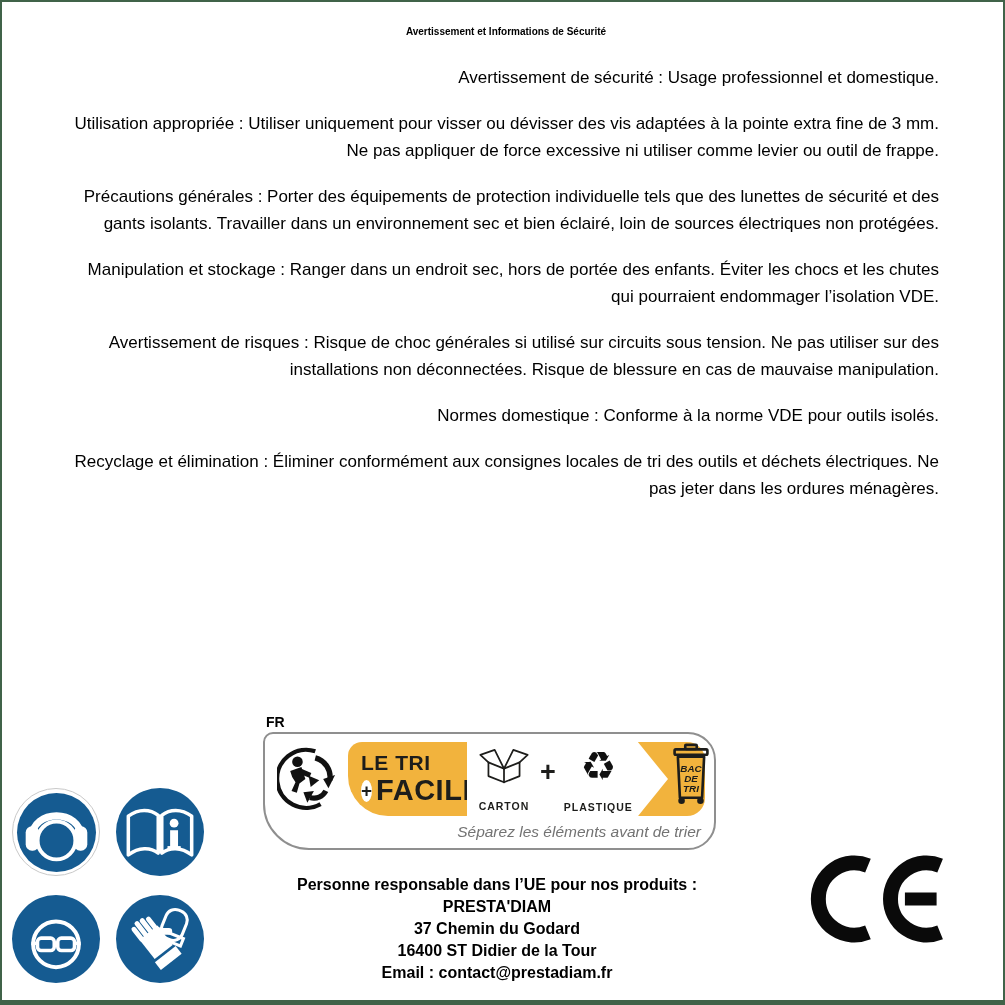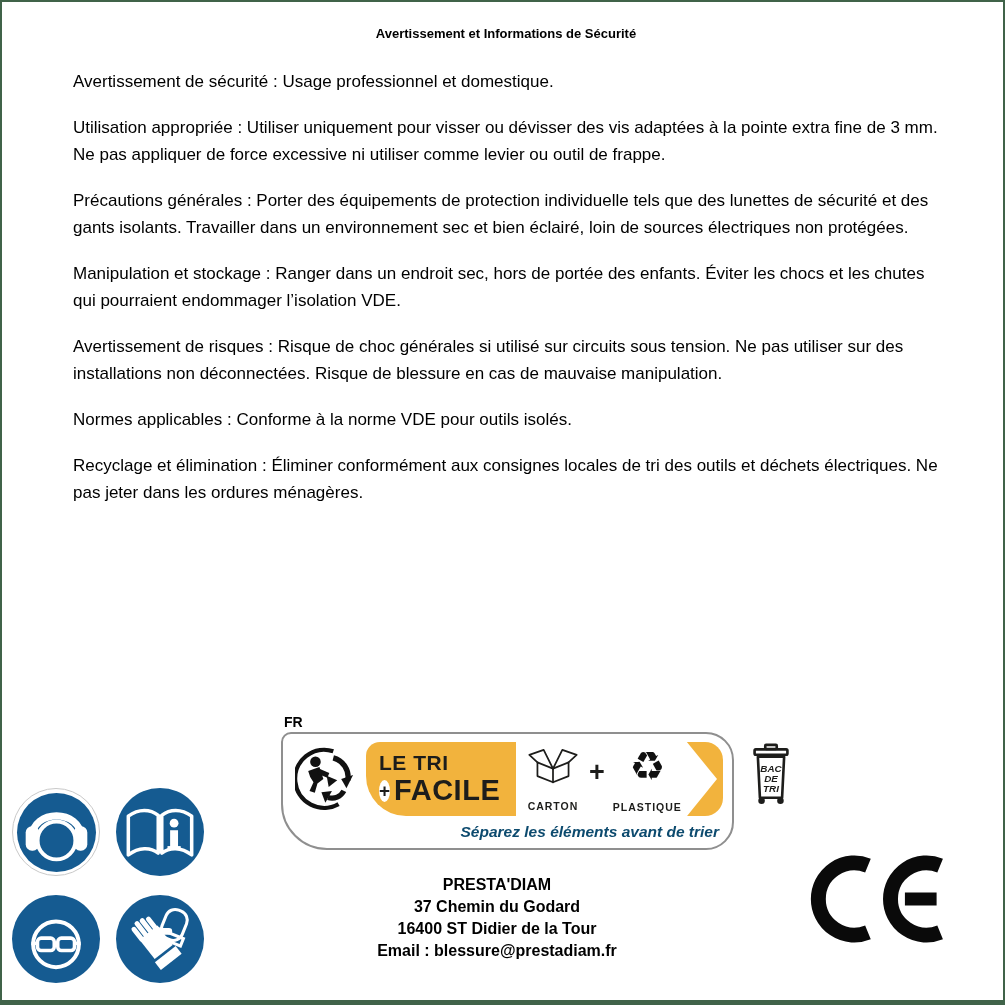--- a/index.html
+++ b/index.html
@@ -3,49 +3,49 @@
 <meta charset="utf-8">
 <style>
   html,body{margin:0;padding:0;background:#fff;}
   .page{
     position:relative;width:1005px;height:1005px;box-sizing:border-box;
     border:2px solid #406349;border-bottom-width:5px;background:#fff;
     font-family:"Liberation Sans",sans-serif;color:#000;overflow:hidden;
   }
   
   .textblock{position:absolute;top:0;left:0;right:0;padding:24px 64px 0 71px;}
-  .doc-title{text-align:center;font-weight:bold;font-size:13px;margin:0 0 27px 0;}
-  .textblock p{font-size:17px;line-height:27px;margin:0 0 19px 0;}
-  
-  .label-wrap{position:absolute;left:279px;top:712px;width:453px;}
+  .doc-title{text-align:center;font-weight:bold;font-size:10px;margin:0 0 27px 0;}
+  .textblock p{font-size:17px;line-height:27px;margin:0 0 19px 0;text-align:right;}
+  
+  .label-wrap{position:absolute;left:261px;top:712px;width:453px;}
   .fr{font-weight:bold;font-size:14px;margin:0 0 2px 3px;}
   .label-box{
     box-sizing:border-box;width:453px;height:118px;background:#fff;
     border:2px solid #8f8f8f;border-radius:10px 28px 28px 46px;
     padding:8px 9px 0 12px;display:flex;
   }
   .triman{width:66px;height:66px;flex:none;margin-top:4px;}
   .banner-col{flex:1;margin-left:5px;display:flex;flex-direction:column;min-width:0;}
-  .banner{height:77px;background:#f2b33d;border-radius:14px 18px 18px 40px;display:flex;gap:31px;}
+  .banner{height:77px;background:#f2b33d;border-radius:14px 18px 18px 40px;display:flex;}
   .tri-facile{width:106px;flex:none;display:flex;flex-direction:column;justify-content:center;padding-left:13px;color:#1d1d1b;}
   .tri-top{font-size:21px;font-weight:bold;letter-spacing:.5px;line-height:23px;}
   .tri-bottom{display:flex;align-items:center;gap:4px;}
   .plus-circle{width:22px;height:22px;border-radius:50%;background:#fff;color:#1d1d1b;
     display:flex;align-items:center;justify-content:center;font-size:19px;font-weight:bold;line-height:1;}
   .tri-facile-word{font-size:29px;font-weight:bold;letter-spacing:.5px;}
   .chev{width:192px;flex:none;background:#fff;
     clip-path:polygon(0 0,85% 0,100% 50%,85% 100%,0 100%);
     display:flex;align-items:center;padding-left:9px;gap:8px;}
   .mat{display:flex;flex-direction:column;align-items:center;}
   .mat-label{font-size:10.5px;font-weight:bold;letter-spacing:1px;color:#1d1d1b;margin-top:15px;}
   .mat-plus{font-size:27px;font-weight:bold;color:#1d1d1b;margin:0 0 14px 0;line-height:1;}
   .recycle-glyph{font-family:"DejaVu Sans",sans-serif;font-size:40px;line-height:40px;color:#111;}
   .bin-zone{flex:1;display:flex;align-items:flex-start;justify-content:center;font-style:italic;}
   .instruction{height:33px;display:flex;align-items:center;justify-content:flex-end;
-    padding-right:4px;font-style:italic;font-weight:bold;font-size:15.5px;color:#0c4a6e;}
+    padding-right:4px;font-style:italic;font-weight:normal;font-size:15.5px;color:#737373;}
   
   .safety-icons{position:absolute;left:10px;top:786px;display:grid;
     grid-template-columns:88px 88px;gap:19px 16px;}
   .blue-circle{width:88px;height:88px;border-radius:50%;background:#155b91;
     display:flex;align-items:center;justify-content:center;}
   .ring{box-sizing:border-box;width:88px;height:88px;border-radius:50%;border:1.5px solid #c9c9c9;
     background:#fff;display:flex;align-items:center;justify-content:center;}
   .ring .blue-circle{width:79px;height:79px;}
   .blue-circle svg{width:100%;height:100%;}
   
@@ -59,21 +59,21 @@
 
 <div class="page">
 
   <div class="textblock">
     <h1 class="doc-title">Avertissement et Informations de Sécurité</h1>
     <p>Avertissement de sécurité : Usage professionnel et domestique.</p>
     <p>Utilisation appropriée : Utiliser uniquement pour visser ou dévisser des vis adaptées à la pointe extra fine de 3 mm. Ne pas appliquer de force excessive ni utiliser comme levier ou outil de frappe.</p>
     <p>Précautions générales : Porter des équipements de protection individuelle tels que des lunettes de sécurité et des gants isolants. Travailler dans un environnement sec et bien éclairé, loin de sources électriques non protégées.</p>
     <p>Manipulation et stockage : Ranger dans un endroit sec, hors de portée des enfants. Éviter les chocs et les chutes qui pourraient endommager l’isolation VDE.</p>
     <p>Avertissement de risques : Risque de choc générales si utilisé sur circuits sous tension. Ne pas utiliser sur des installations non déconnectées. Risque de blessure en cas de mauvaise manipulation.</p>
-    <p>Normes applicables : Conforme à la norme VDE pour outils isolés.</p>
+    <p>Normes domestique : Conforme à la norme VDE pour outils isolés.</p>
     <p>Recyclage et élimination : Éliminer conformément aux consignes locales de tri des outils et déchets électriques. Ne pas jeter dans les ordures ménagères.</p>
   </div>
 
   <div class="label-wrap">
     <div class="fr">FR</div>
     <div class="label-box">
 
       <svg class="triman" viewBox="0 0 100 100">
         <path d="M58,8 A44,44 0 1 0 66,88" stroke="#111" stroke-width="6.5" fill="none"></path>
         <circle cx="31" cy="24" r="8" fill="#111"></circle>
@@ -188,24 +188,25 @@
           <rect x="46.9" y="22" width="5.6" height="22" rx="2.8"></rect>
           <rect x="53.6" y="25" width="5.6" height="19" rx="2.8"></rect>
           <rect x="58" y="42" width="17" height="7.5" rx="3.7" transform="rotate(38 58 42)"></rect>
           <rect x="32" y="71" width="30" height="11"></rect>
         </g>
       </svg>
     </div>
   </div>
 
   <div class="address">
+    <div>Personne responsable dans l’UE pour nos produits :</div>
     <div>PRESTA'DIAM</div>
     <div>37 Chemin du Godard</div>
     <div>16400 ST Didier de la Tour</div>
-    <div>Email : blessure@prestadiam.fr</div>
+    <div>Email : contact@prestadiam.fr</div>
   </div>
 
   <svg class="ce" width="152" height="88" viewBox="0 0 172 100" aria-label="CE">
     <path d="M78,12 A41,41 0 1 0 78,88" stroke="#0a0a0a" stroke-width="17" fill="none"></path>
     <path d="M160,12 A41,41 0 1 0 160,88" stroke="#0a0a0a" stroke-width="17" fill="none"></path>
     <path d="M120,50 L156,50" stroke="#0a0a0a" stroke-width="15"></path>
   </svg>
 
 </div>
 

